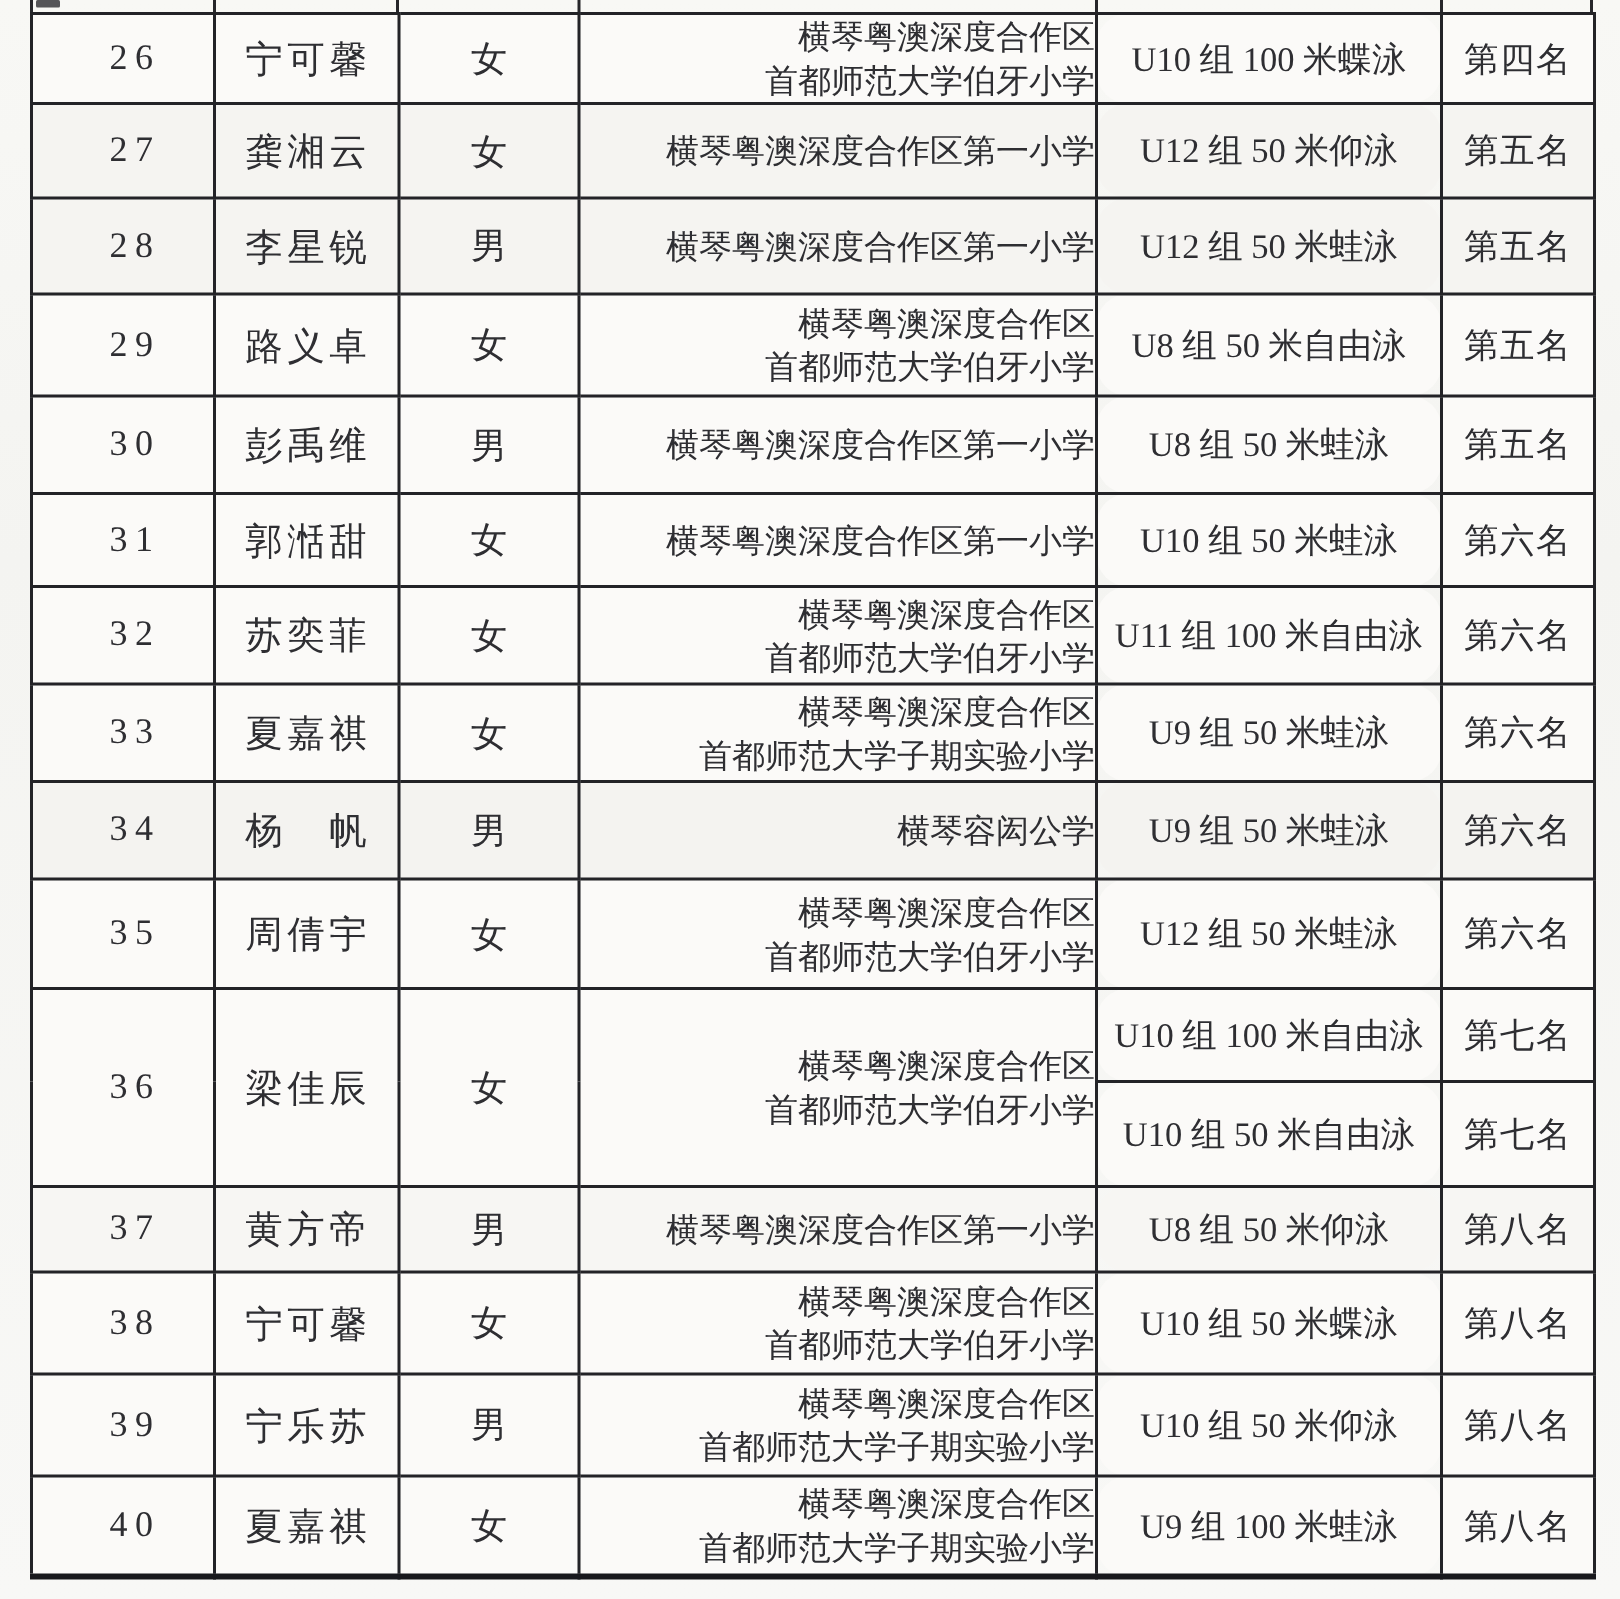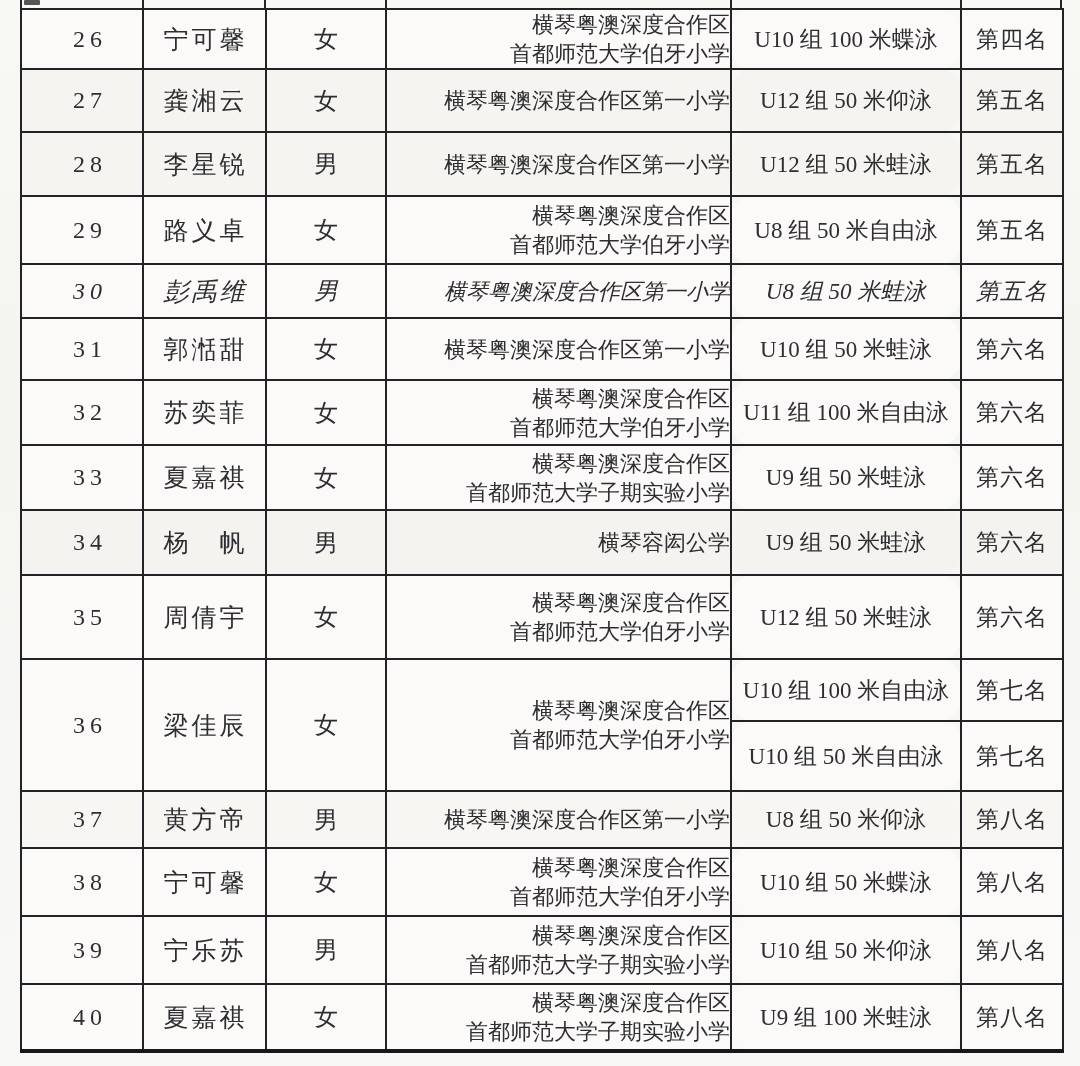--- a/index.html
+++ b/index.html
@@ -101,21 +101,21 @@
           <td class="col-serial">29</td>
           <td class="col-name">路义卓</td>
           <td class="col-gender">女</td>
           <td class="col-school">
             <div>横琴粤澳深度合作区</div>
             <div>首都师范大学伯牙小学</div>
           </td>
           <td class="col-event">U8 组 50 米自由泳</td>
           <td class="col-rank">第五名</td>
         </tr>
-        <tr style="height: 54px; font-style: italic;">
+        <tr style="height: 65px;">
           <td class="col-serial">30</td>
           <td class="col-name">彭禹维</td>
           <td class="col-gender">男</td>
           <td class="col-school">
             <div>横琴粤澳深度合作区第一小学</div>
           </td>
           <td class="col-event">U8 组 50 米蛙泳</td>
           <td class="col-rank">第五名</td>
         </tr>
         <tr style="height: 62px;">
@@ -153,21 +153,21 @@
         <tr style="height: 65px;">
           <td class="col-serial">34</td>
           <td class="col-name">杨　帆</td>
           <td class="col-gender">男</td>
           <td class="col-school">
             <div>横琴容闳公学</div>
           </td>
           <td class="col-event">U9 组 50 米蛙泳</td>
           <td class="col-rank">第六名</td>
         </tr>
-        <tr style="height: 84px;">
+        <tr style="height: 73px;">
           <td class="col-serial">35</td>
           <td class="col-name">周倩宇</td>
           <td class="col-gender">女</td>
           <td class="col-school">
             <div>横琴粤澳深度合作区</div>
             <div>首都师范大学伯牙小学</div>
           </td>
           <td class="col-event">U12 组 50 米蛙泳</td>
           <td class="col-rank">第六名</td>
         </tr>

